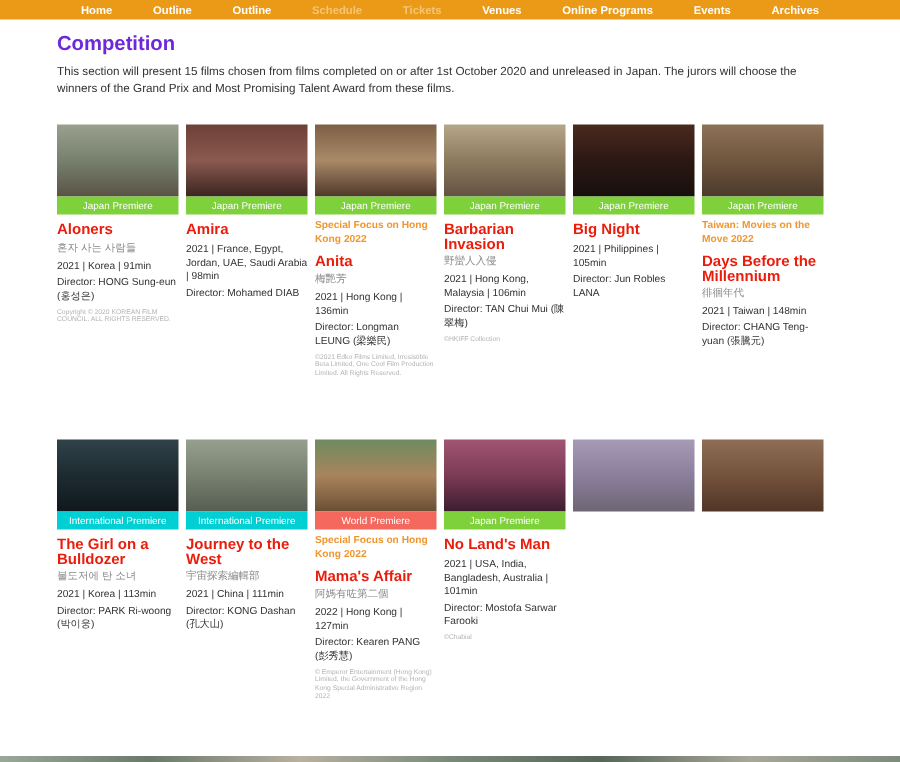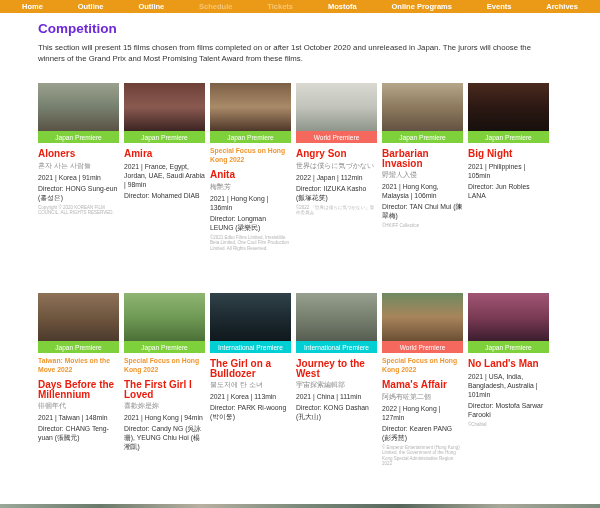--- a/index.html
+++ b/index.html
@@ -3,21 +3,21 @@
 <meta charset="utf-8">
 <style>
   * { box-sizing: border-box; }
   html,body { margin:0; padding:0; }
   body {
     width:600px; height:508px; overflow:hidden; background:#ffffff;
     font-family:"Liberation Sans", sans-serif; position:relative;
   }
   .nav {
     height:13px; background:#eb9a17; display:flex; justify-content:space-between;
-    align-items:center; padding:0 22px;
+    align-items:center; padding:0 54px;
   }
   .nav-item {
     color:#ffffff; font-size:7.5px; font-weight:bold; text-decoration:none;
     white-space:nowrap; cursor:pointer;
   }
   .nav-item.faded { color:#f6c575; }
   main { padding:0 46px 0 38px; }
   .page-title { font-size:13.5px; margin:8px 0 6px; color:#6d28d9; font-weight:bold; }
   .intro { font-size:7.8px; color:#333; line-height:11px; margin:0 0 19px; max-width:524px; }
   .grid {
@@ -43,21 +43,21 @@
 </style>
 </head>
 <body>
 
 <nav class="nav">
     <a class="nav-item">Home</a>
     <a class="nav-item">Outline</a>
     <a class="nav-item">Outline</a>
     <a class="nav-item faded">Schedule</a>
     <a class="nav-item faded">Tickets</a>
-    <a class="nav-item">Mostofa</a>
+    <a class="nav-item">Venues</a>
     <a class="nav-item">Online Programs</a>
     <a class="nav-item">Events</a>
     <a class="nav-item">Archives</a>
   </nav>
 
 <main>
   <h1 class="page-title">Competition</h1>
   <p class="intro">This section will present 15 films chosen from films completed on or after 1st October 2020 and unreleased in Japan. The jurors will choose the winners of the Grand Prix and Most Promising Talent Award from these films.</p>
   <section class="grid">
       <article class="card">
@@ -90,32 +90,20 @@
       <span>Japan Premiere</span>
     </div>
     <div class="tag">Special Focus on Hong Kong 2022</div>
     <h3 class="title">Anita</h3>
     <div class="subtitle">梅艷芳</div>
     <div class="meta">2021 | Hong Kong | 136min</div>
     <div class="director">Director: Longman LEUNG (梁樂民)</div>
     <div class="copyright">©2021 Edko Films Limited, Irresistible Beta Limited, One Cool Film Production Limited. All Rights Reserved.</div>
   </article>
       <article class="card">
-    <div class="still" style="background: linear-gradient(rgb(217, 217, 209), rgb(194, 196, 187), rgb(143, 149, 139));"></div>
-    <div class="banner" style="background: rgb(244, 104, 94);">
-      <span>World Premiere</span>
-    </div>
-
-    <h3 class="title">Angry Son</h3>
-    <div class="subtitle">世界は僕らに気づかない</div>
-    <div class="meta">2022 | Japan | 112min</div>
-    <div class="director">Director: IIZUKA Kasho (飯塚花笑)</div>
-    <div class="copyright">©2022 「世界は僕らに気づかない」製作委員会</div>
-  </article>
-      <article class="card">
     <div class="still" style="background: linear-gradient(rgb(181, 166, 138), rgb(141, 122, 94), rgb(99, 82, 66));"></div>
     <div class="banner" style="background: rgb(126, 209, 59);">
       <span>Japan Premiere</span>
     </div>
 
     <h3 class="title">Barbarian Invasion</h3>
     <div class="subtitle">野蠻人入侵</div>
     <div class="meta">2021 | Hong Kong, Malaysia | 106min</div>
     <div class="director">Director: TAN Chui Mui (陳翠梅)</div>
     <div class="copyright">©HKIFF Collection</div>
@@ -135,32 +123,20 @@
       <article class="card">
     <div class="still" style="background: linear-gradient(rgb(141, 114, 87), rgb(111, 86, 63), rgb(76, 58, 44));"></div>
     <div class="banner" style="background: rgb(126, 209, 59);">
       <span>Japan Premiere</span>
     </div>
     <div class="tag">Taiwan: Movies on the Move 2022</div>
     <h3 class="title">Days Before the Millennium</h3>
     <div class="subtitle">徘徊年代</div>
     <div class="meta">2021 | Taiwan | 148min</div>
     <div class="director">Director: CHANG Teng-yuan (張騰元)</div>
-
-  </article>
-      <article class="card">
-    <div class="still" style="background: linear-gradient(rgb(143, 181, 115), rgb(111, 154, 85), rgb(76, 112, 56));"></div>
-    <div class="banner" style="background: rgb(126, 209, 59);">
-      <span>Japan Premiere</span>
-    </div>
-    <div class="tag">Special Focus on Hong Kong 2022</div>
-    <h3 class="title">The First Girl I Loved</h3>
-    <div class="subtitle">喜歡妳是妳</div>
-    <div class="meta">2021 | Hong Kong | 94min</div>
-    <div class="director">Director: Candy NG (吳詠珊), YEUNG Chiu Hoi (楊潮凱)</div>
 
   </article>
       <article class="card">
     <div class="still" style="background: linear-gradient(rgb(49, 66, 74), rgb(29, 43, 49), rgb(16, 24, 28));"></div>
     <div class="banner" style="background: rgb(0, 207, 212);">
       <span>International Premiere</span>
     </div>
 
     <h3 class="title">The Girl on a Bulldozer</h3>
     <div class="subtitle">불도저에 탄 소녀</div>

